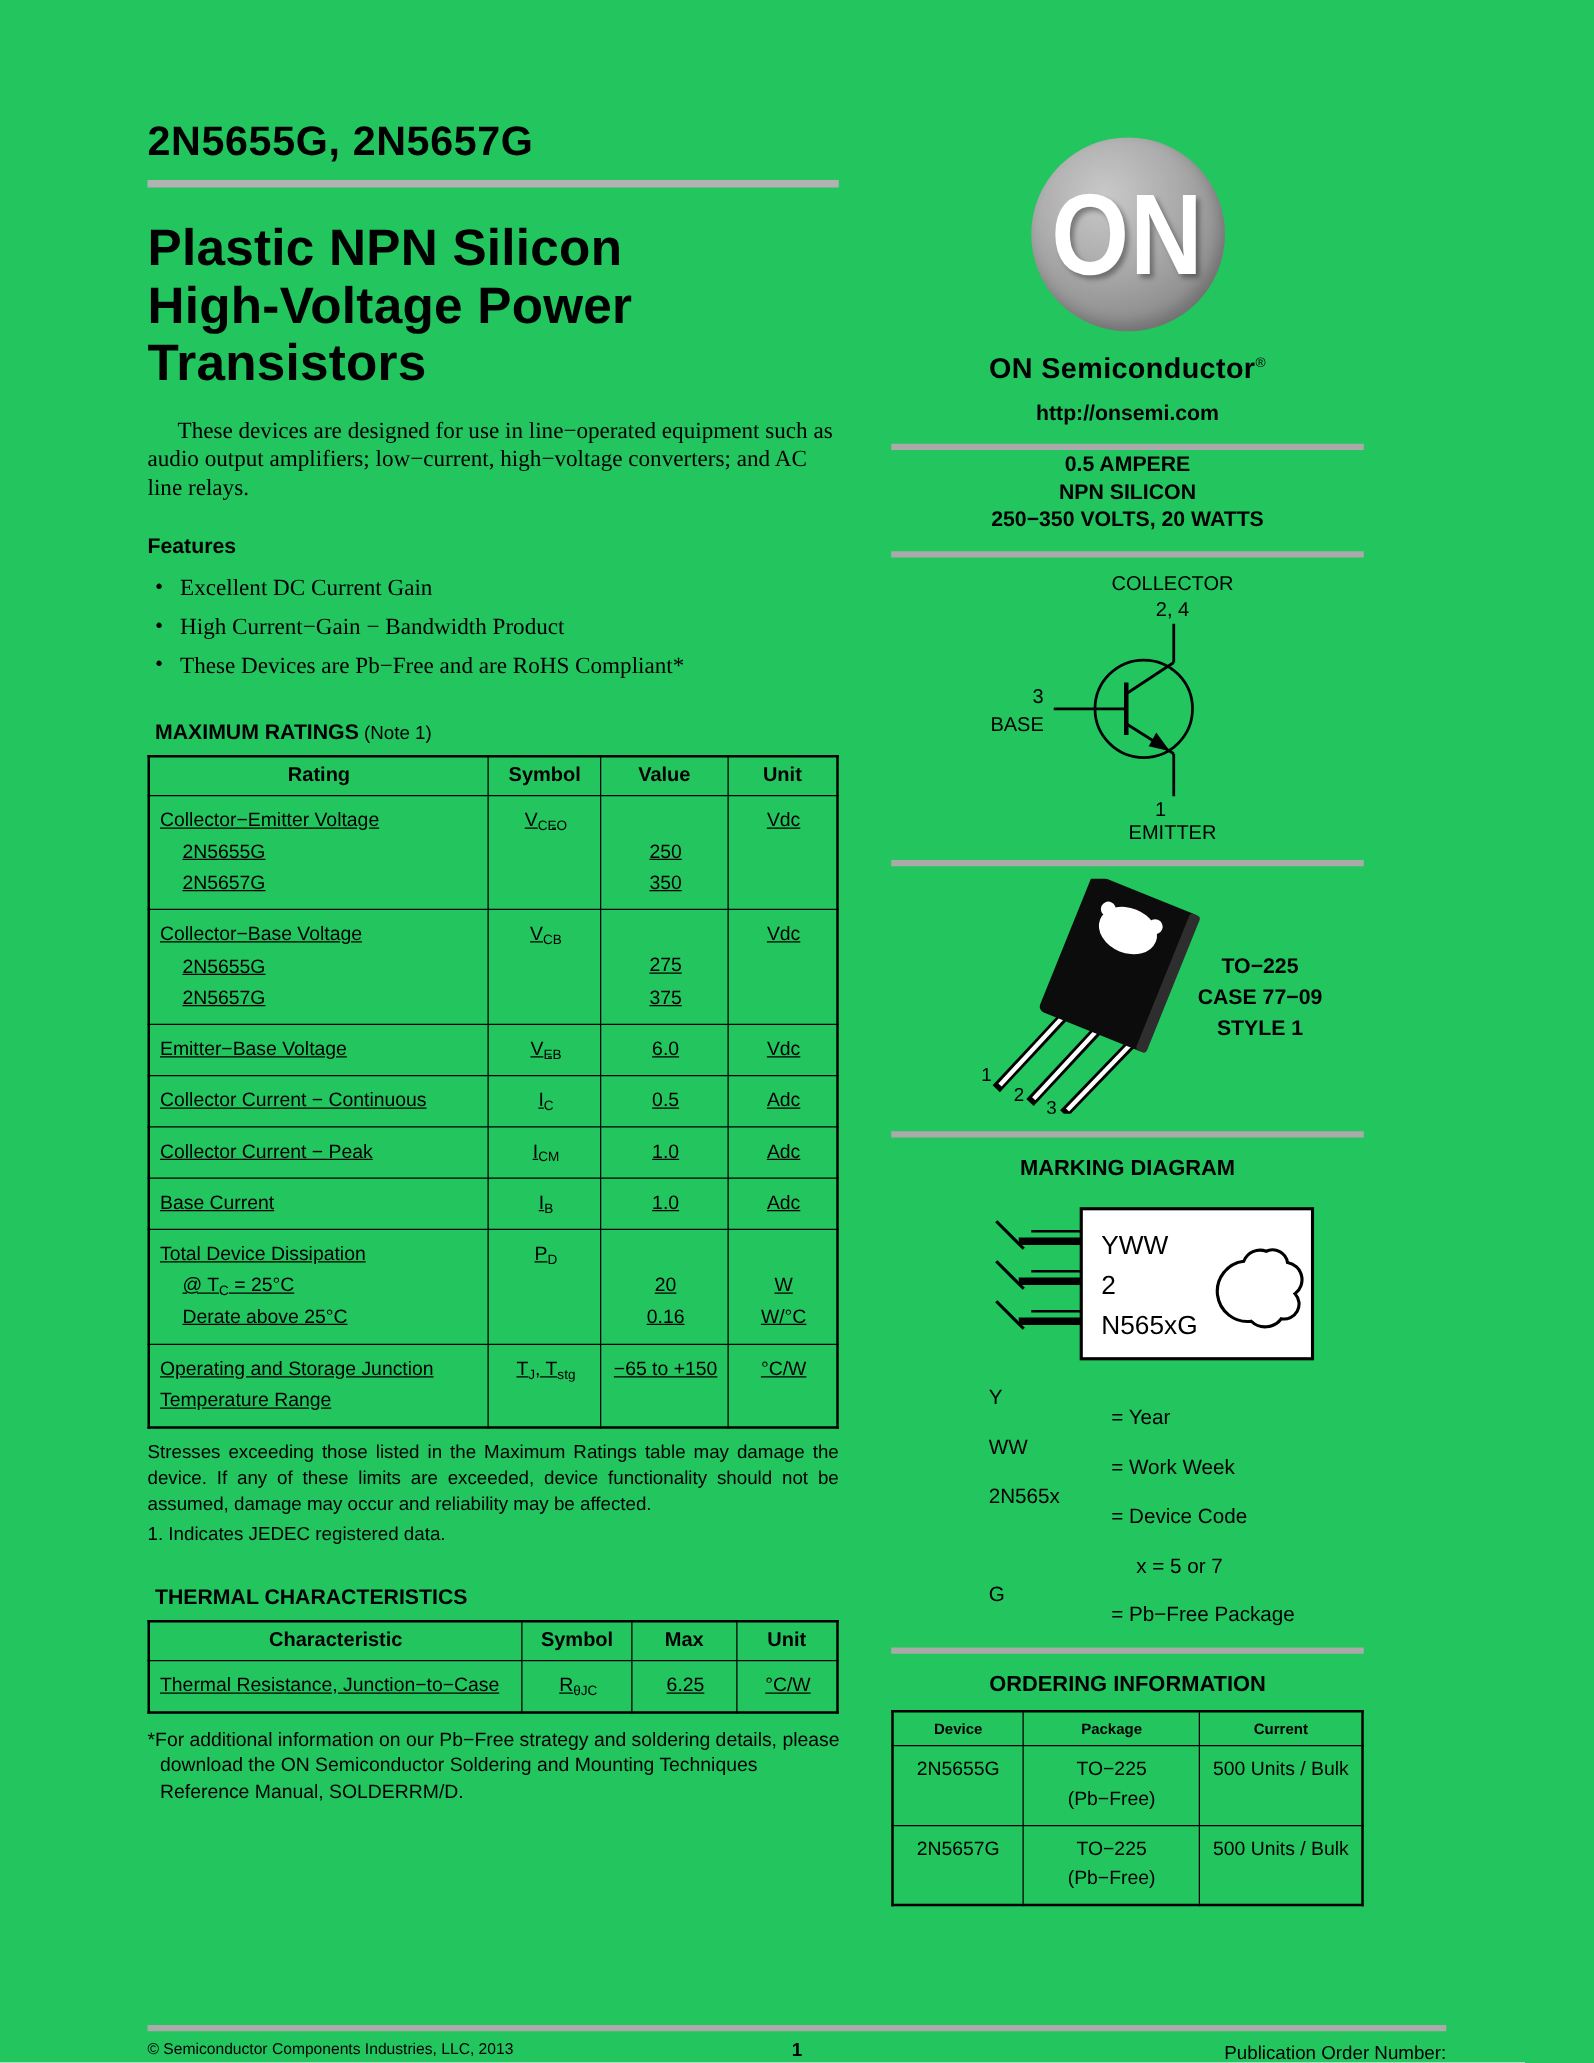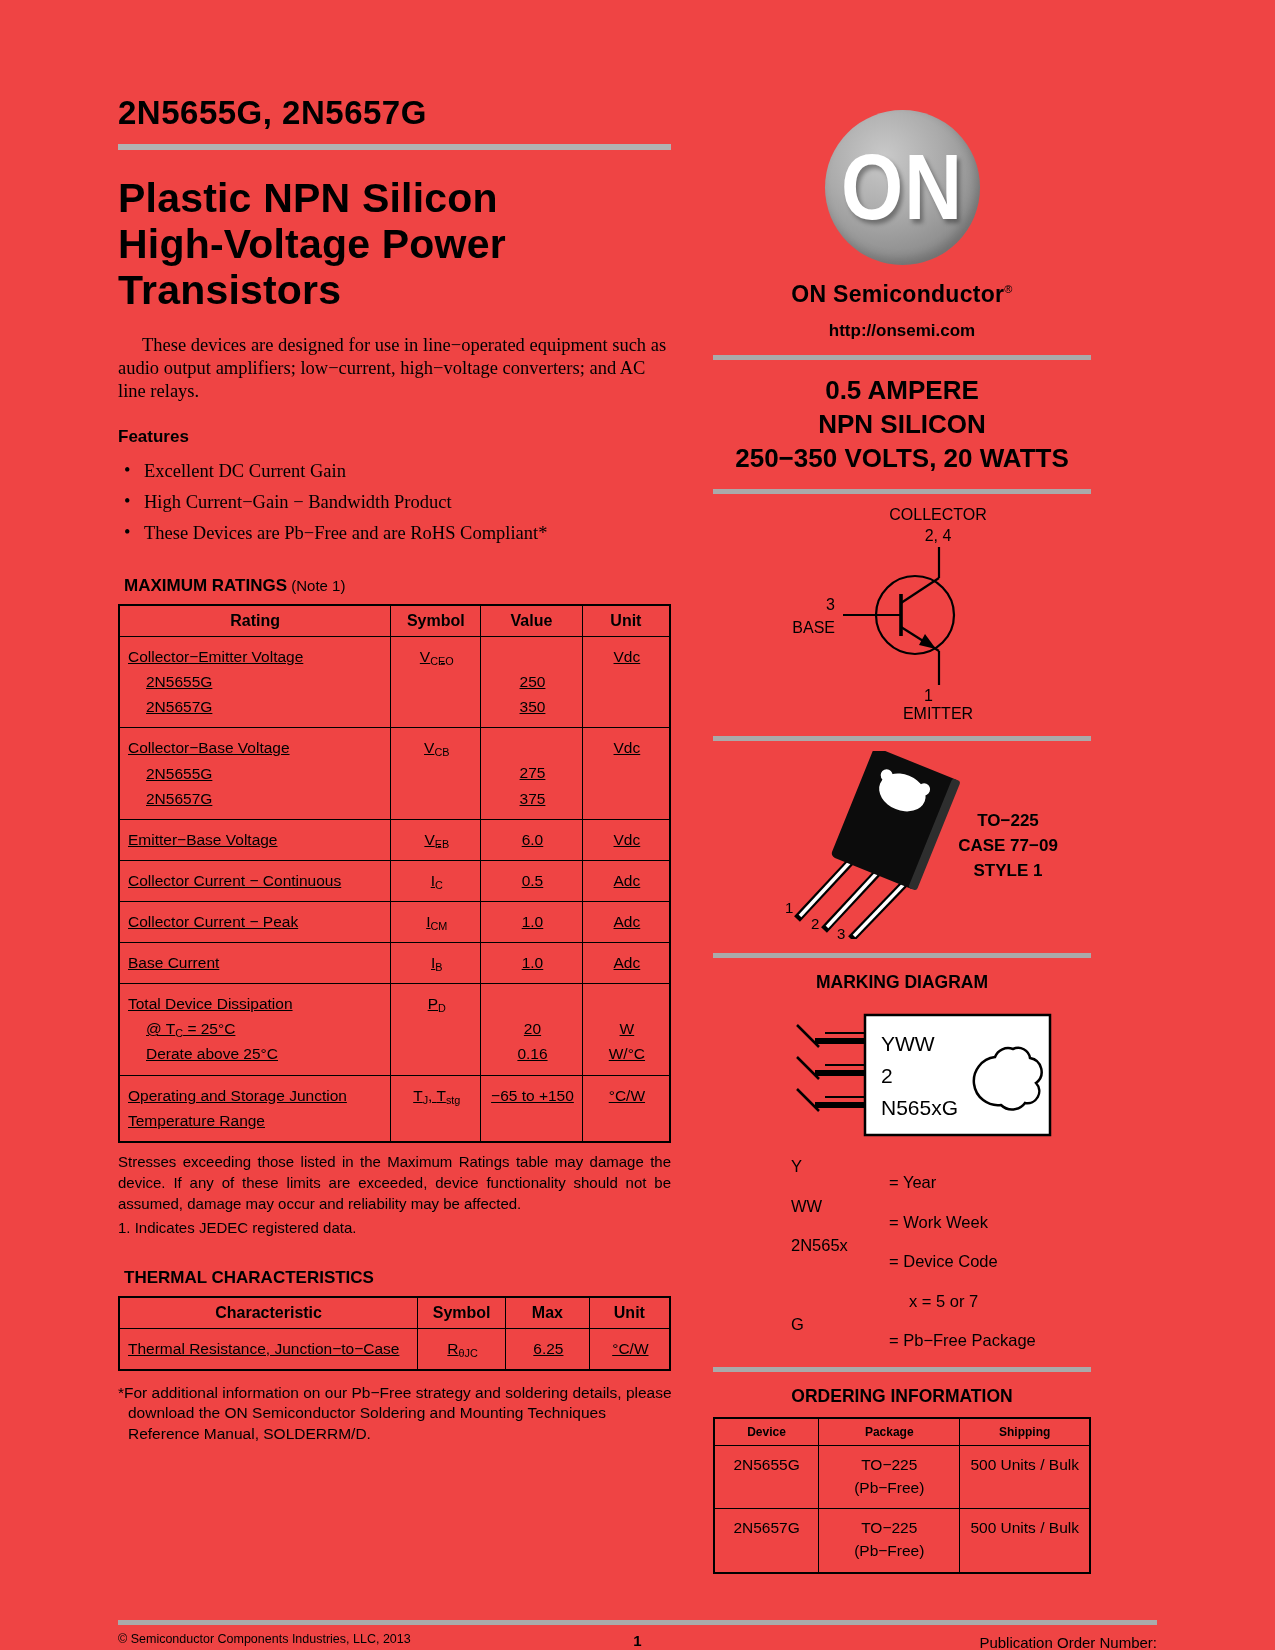--- a/index.html
+++ b/index.html
@@ -1,18 +1,18 @@
 <!DOCTYPE html>
 <html><head>
 <meta charset="utf-8">
 <style>
   * { margin:0; padding:0; box-sizing:border-box; }
   html,body { background:#fff; }
   body { width:1275px; height:1650px; font-family:"Liberation Sans", sans-serif; color:#000; }
-  .page { position:relative; width:1275px; height:1650px; overflow:hidden; background:#ef4444; }
+  .page { position:relative; width:1275px; height:1650px; overflow:hidden; background:#22c55e; }
 
   
   .left-col { position:absolute; left:118px; top:94px; width:553px; }
   .part-numbers { font-size:33px; font-weight:bold; letter-spacing:0.5px; }
   .title-rule { height:6px; background:#b2b2b2; margin-top:12px; width:100%; }
   .doc-title { font-size:41px; font-weight:bold; line-height:1.12; margin-top:26px; white-space:pre-line; letter-spacing:0.2px; }
   .intro { font-family:"Liberation Serif", serif; font-size:18.5px; line-height:1.25; margin-top:20px; text-indent:24px; }
   .features-h { font-size:17px; font-weight:bold; margin-top:24px; }
   ul.features { list-style:none; margin-top:14px; font-family:"Liberation Serif", serif; font-size:18.5px; }
   ul.features li { margin:10px 0; padding-left:26px; position:relative; }
@@ -44,21 +44,21 @@
   .on-logo { width:155px; height:155px; border-radius:50%; margin:0 auto;
              background:radial-gradient(circle at 38% 30%, #c9c9c9 0%, #ababab 40%, #8d8d8d 72%, #7e7e7e 100%);
              display:flex; align-items:center; justify-content:center;
              box-shadow:inset -4px -6px 10px rgba(0,0,0,0.18); }
   .on-logo span { color:#fff; font-size:80px; font-weight:bold; letter-spacing:1px;
                   text-shadow:3px 3px 4px rgba(0,0,0,0.35); transform:scaleY(1.15); }
   .brand-name { text-align:center; font-size:23px; font-weight:bold; margin-top:16px; letter-spacing:0.3px; }
   .brand-name sup { font-size:11px; font-weight:normal; }
   .brand-url { text-align:center; font-size:17px; font-weight:bold; margin-top:13px; }
   .hr-gray { height:5px; background:#aaa; margin-top:14px; width:100%; }
-  .summary { text-align:center; font-weight:bold; font-size:26px; line-height:1.3; margin-top:14px; }
+  .summary { text-align:center; font-weight:bold; font-size:17px; line-height:1.3; margin-top:1px; }
   .sec-h { text-align:center; font-weight:bold; font-size:17.5px; margin-top:14px; }
 
   .sym-svg { display:block; margin-top:8px; }
   .svg-label { font-size:16px; fill:#000; font-family:"Liberation Sans", sans-serif; }
   .svg-label-sm { font-size:15px; fill:#000; font-family:"Liberation Sans", sans-serif; }
 
   .pkg-section { position:relative; height:188px; margin-top:10px; }
   .pkg-svg { position:absolute; left:20px; top:0; }
   .pkg-text { position:absolute; right:8px; top:58px; width:150px; text-align:center;
               font-weight:bold; font-size:17px; line-height:1.45; }
@@ -361,21 +361,21 @@
     <table class="order">
       <colgroup>
           <col style="width:105px">
           <col style="width:142px">
           <col style="width:131px">
         </colgroup>
       <tbody>
           <tr>
         <th>Device</th>
         <th>Package</th>
-        <th>Shipping</th>
+        <th>Current</th>
       </tr>
       <tr>
         <td>2N5655G</td>
         <td>
           <div>TO−225</div>
           <div>(Pb−Free)</div>
         </td>
         <td>500 Units / Bulk</td>
       </tr>
       <tr>

